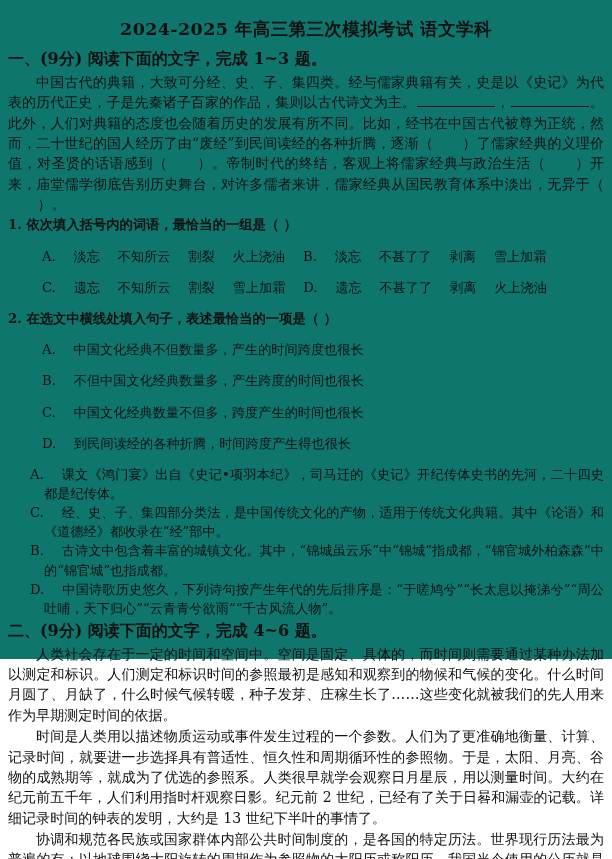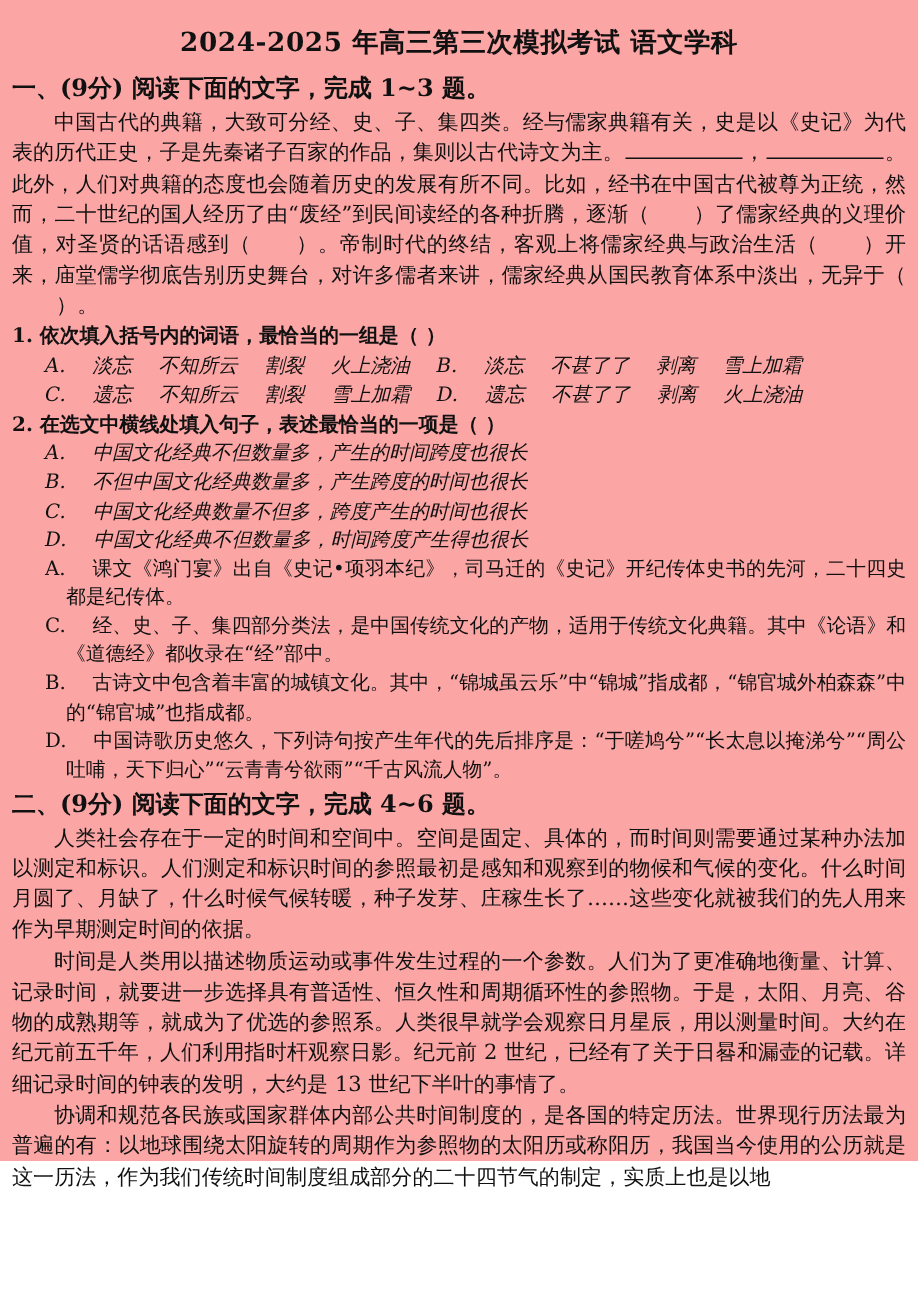--- a/index.html
+++ b/index.html
@@ -11,22 +11,22 @@
   body {
     width: 612px;
     height: 859px;
     overflow: hidden;
     font-family: "DejaVu Serif", "Liberation Serif", serif;
     color: #111111;
   }
   .page {
     position: relative;
     width: 612px;
-    height: 774px;
-    background: #fca5a5;
+    height: 659px;
+    background: #0f766e;
     padding: 0;
     box-sizing: border-box;
   }
   .inner {
     padding: 12px 8px 0 8px;
     box-sizing: border-box;
   }
 
   
   .doc-title {
@@ -68,25 +68,24 @@
     font-size: 13.3px;
     font-weight: bold;
     line-height: 1.45;
     margin: 1px 0 0 0;
     padding-left: 0;
     text-align: justify;
   }
   .opt-line {
     font-size: 13.2px;
     line-height: 1.45;
-    margin: 0;
+    margin: 12px;
     padding-left: 22px;
     text-align: justify;
     text-justify: inter-ideograph;
-    font-style: italic;
   }
   .opt-hang {
     font-size: 13.2px;
     line-height: 1.45;
     margin: 0;
     padding-left: 36px;
     text-indent: -14px;
     text-align: justify;
     text-justify: inter-ideograph;
   }
@@ -127,21 +126,21 @@
 
     <div class="opt-line"><span class="opt-label">A.</span><span class="gap-s"></span><span>淡忘</span><span class="gap-s"></span><span>不知所云</span><span class="gap-s"></span><span>割裂</span><span class="gap-s"></span><span>火上浇油</span><span class="gap-s"></span><span class="opt-label">B.</span><span class="gap-s"></span><span>淡忘</span><span class="gap-s"></span><span>不甚了了</span><span class="gap-s"></span><span>剥离</span><span class="gap-s"></span><span>雪上加霜</span></div>
 
     <div class="opt-line"><span class="opt-label">C.</span><span class="gap-s"></span><span>遗忘</span><span class="gap-s"></span><span>不知所云</span><span class="gap-s"></span><span>割裂</span><span class="gap-s"></span><span>雪上加霜</span><span class="gap-s"></span><span class="opt-label">D.</span><span class="gap-s"></span><span>遗忘</span><span class="gap-s"></span><span>不甚了了</span><span class="gap-s"></span><span>剥离</span><span class="gap-s"></span><span>火上浇油</span></div>
 
     <div class="q-stem">2. 在选文中横线处填入句子，表述最恰当的一项是（    ）</div>
 
     <div class="opt-line"><span class="opt-label">A.</span><span class="gap-s"></span><span>中国文化经典不但数量多，产生的时间跨度也很长</span></div>
     <div class="opt-line"><span class="opt-label">B.</span><span class="gap-s"></span><span>不但中国文化经典数量多，产生跨度的时间也很长</span></div>
     <div class="opt-line"><span class="opt-label">C.</span><span class="gap-s"></span><span>中国文化经典数量不但多，跨度产生的时间也很长</span></div>
-    <div class="opt-line"><span class="opt-label">D.</span><span class="gap-s"></span><span>中国文化经典不但数量多，时间跨度产生得也很长</span></div>
+    <div class="opt-line"><span class="opt-label">D.</span><span class="gap-s"></span><span>到民间读经的各种折腾，时间跨度产生得也很长</span></div>
 
 
     <div class="opt-hang"><span class="opt-label">A.</span><span class="gap-s"></span><span>课文《鸿门宴》出自《史记•项羽本纪》，司马迁的《史记》开纪传体史书的先河，二十四史都是纪传体。</span></div>
     <div class="opt-hang"><span class="opt-label">C.</span><span class="gap-s"></span><span>经、史、子、集四部分类法，是中国传统文化的产物，适用于传统文化典籍。其中《论语》和《道德经》都收录在“经”部中。</span></div>
     <div class="opt-hang"><span class="opt-label">B.</span><span class="gap-s"></span><span>古诗文中包含着丰富的城镇文化。其中，“锦城虽云乐”中“锦城”指成都，“锦官城外柏森森”中的“锦官城”也指成都。</span></div>
     <div class="opt-hang"><span class="opt-label">D.</span><span class="gap-s"></span><span>中国诗歌历史悠久，下列诗句按产生年代的先后排序是：“于嗟鸠兮”“长太息以掩涕兮”“周公吐哺，天下归心”“云青青兮欲雨”“千古风流人物”。</span></div>
 
     <div class="section-head">二、(9分) 阅读下面的文字，完成 4~6 题。</div>
 
     <div class="para">人类社会存在于一定的时间和空间中。空间是固定、具体的，而时间则需要通过某种办法加以测定和标识。人们测定和标识时间的参照最初是感知和观察到的物候和气候的变化。什么时间月圆了、月缺了，什么时候气候转暖，种子发芽、庄稼生长了……这些变化就被我们的先人用来作为早期测定时间的依据。</div>

